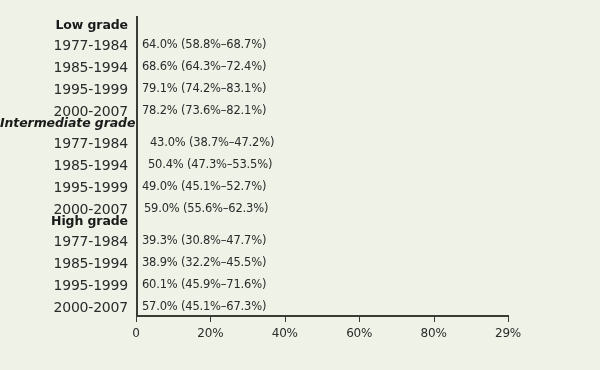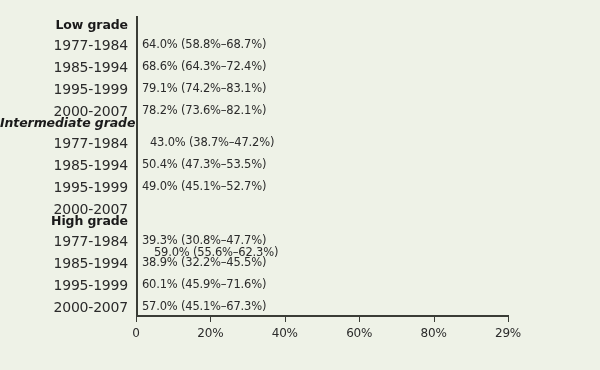--- a/index.html
+++ b/index.html
@@ -94,27 +94,27 @@
     <div class="cat-label" style="top: 103px;">2000-2007</div>
     <div class="bar low" title="78.2% (73.6%–82.1%)" style="left: 136px; top: 102px; width: 0px;"></div>
     <div class="value-label" style="left: 142px; top: 103px;">78.2% (73.6%–82.1%)</div>
     <div class="axis-line" style="left: 136px; width: 1.5px; top: 16px; height: 100px;"></div>
     <div class="group-header" style="top: 115px; font-style: italic;">Intermediate grade</div>
     <div class="cat-label" style="top: 135px;">1977-1984</div>
     <div class="bar intermediate" title="43.0% (38.7%–47.2%)" style="left: 136px; top: 134px; width: 0px;"></div>
     <div class="value-label" style="left: 142px; top: 135px; margin-left: 8px;">43.0% (38.7%–47.2%)</div>
     <div class="cat-label" style="top: 157px;">1985-1994</div>
     <div class="bar intermediate" title="50.4% (47.3%–53.5%)" style="left: 136px; top: 156px; width: 0px;"></div>
-    <div class="value-label" style="left: 142px; top: 157px;">50.4% (47.3%–53.5%)</div>
+    <div class="value-label" style="left: 148px; top: 157px;">50.4% (47.3%–53.5%)</div>
     <div class="cat-label" style="top: 179px;">1995-1999</div>
     <div class="bar intermediate" title="49.0% (45.1%–52.7%)" style="left: 136px; top: 178px; width: 0px;"></div>
     <div class="value-label" style="left: 142px; top: 179px;">49.0% (45.1%–52.7%)</div>
     <div class="cat-label" style="top: 201px;">2000-2007</div>
     <div class="bar intermediate" title="59.0% (55.6%–62.3%)" style="left: 136px; top: 200px; width: 0px;"></div>
-    <div class="value-label" style="left: 154px; top: 201px; margin-top: 44px;">59.0% (55.6%–62.3%)</div>
+    <div class="value-label" style="left: 144px; top: 201px;">59.0% (55.6%–62.3%)</div>
     <div class="axis-line" style="left: 136px; width: 1.5px; top: 114px; height: 100px;"></div>
     <div class="group-header" style="top: 213px;">High grade</div>
     <div class="cat-label" style="top: 233px;">1977-1984</div>
     <div class="bar high" title="39.3% (30.8%–47.7%)" style="left: 136px; top: 232px; width: 0px;"></div>
     <div class="value-label" style="left: 142px; top: 233px;">39.3% (30.8%–47.7%)</div>
     <div class="cat-label" style="top: 255px;">1985-1994</div>
     <div class="bar high" title="38.9% (32.2%–45.5%)" style="left: 136px; top: 254px; width: 0px;"></div>
     <div class="value-label" style="left: 142px; top: 255px;">38.9% (32.2%–45.5%)</div>
     <div class="cat-label" style="top: 277px;">1995-1999</div>
     <div class="bar high" title="60.1% (45.9%–71.6%)" style="left: 136px; top: 276px; width: 0px;"></div>

